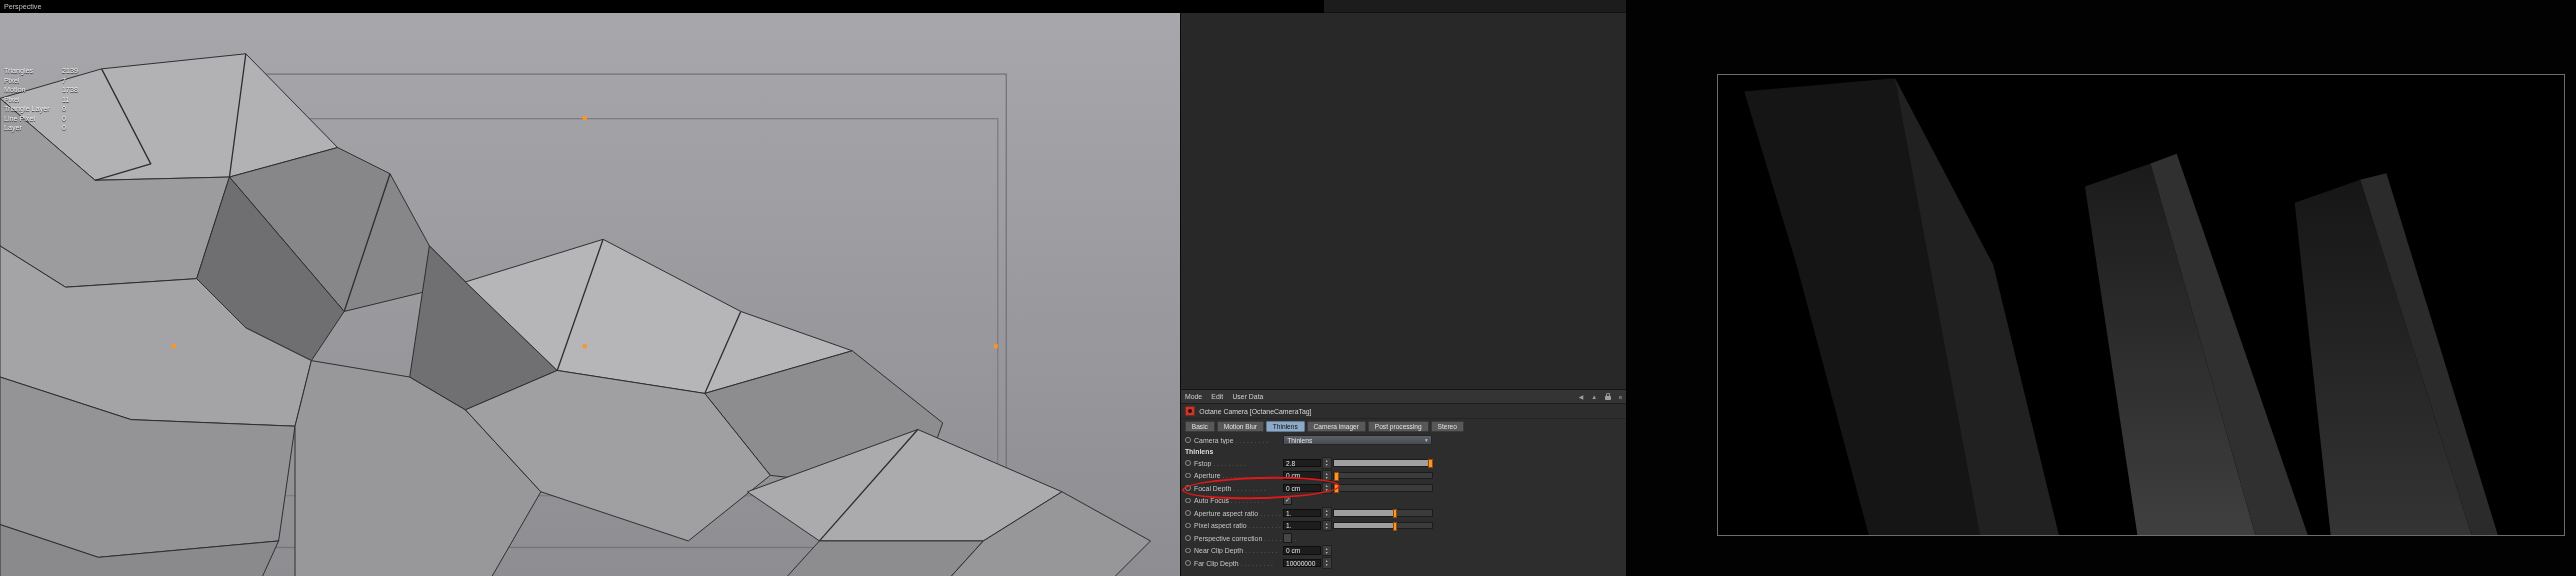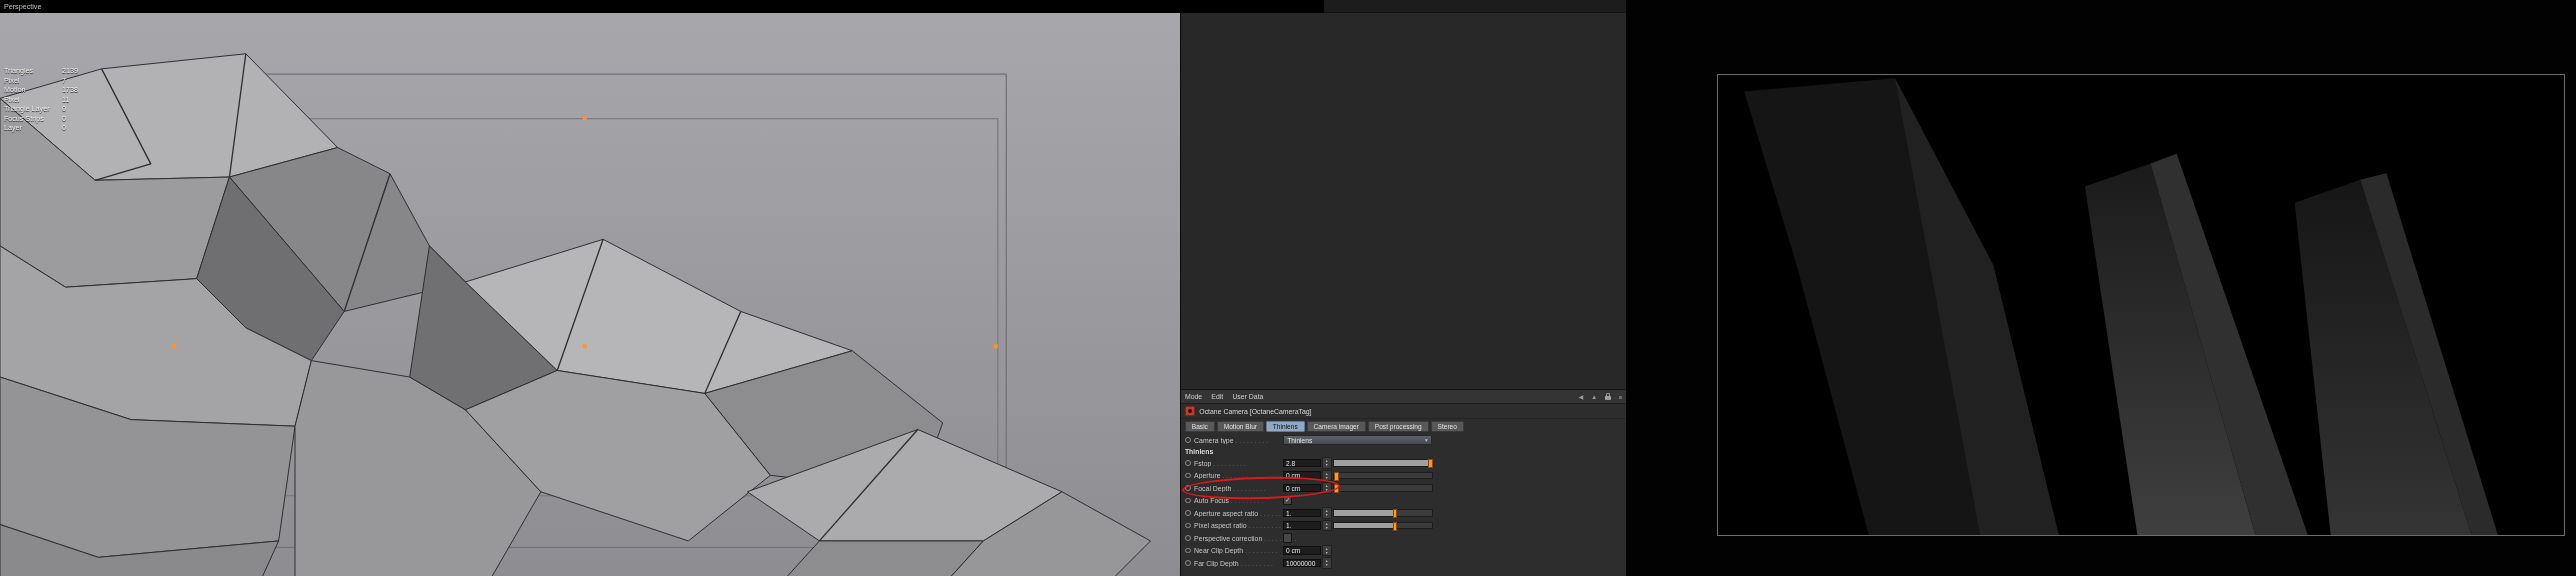--- a/index.html
+++ b/index.html
@@ -153,21 +153,21 @@
         </div>
       <div class="hud-row">
           <span class="hl">Pixel</span>
           <span class="hv">11</span>
         </div>
       <div class="hud-row">
           <span class="hl">Triangle Layer</span>
           <span class="hv">0</span>
         </div>
       <div class="hud-row">
-          <span class="hl">Focus Strips</span>
+          <span class="hl">Line Pixel</span>
           <span class="hv">0</span>
         </div>
       <div class="hud-row">
           <span class="hl">Layer</span>
           <span class="hv">0</span>
         </div>
     </div>
   </section>
 
   <section class="mid">

